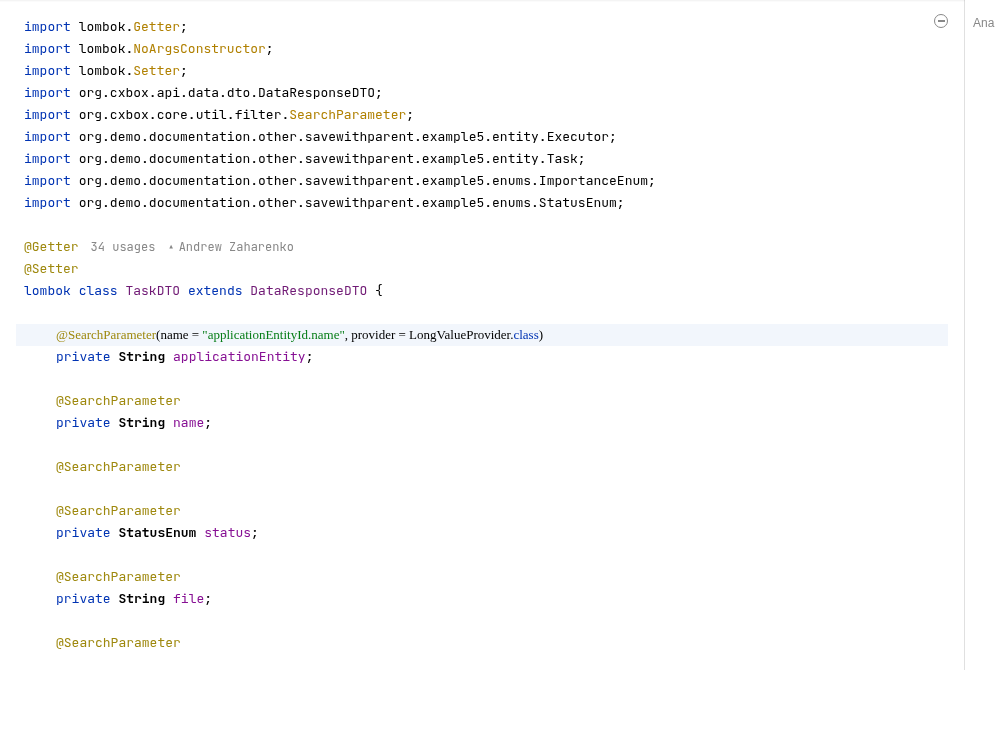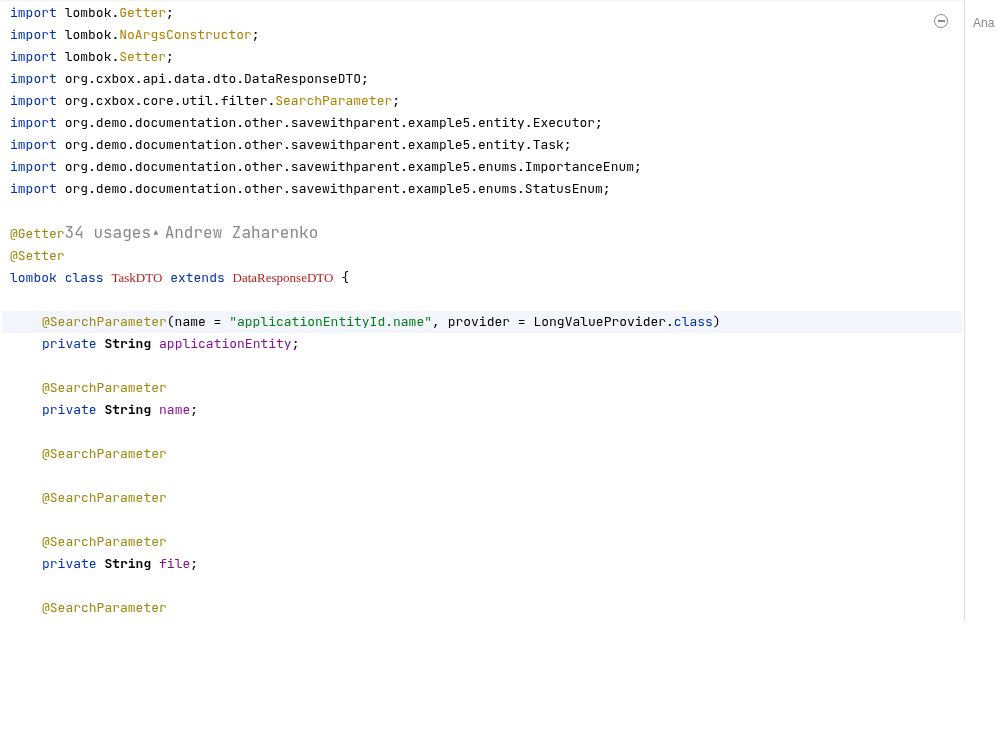--- a/index.html
+++ b/index.html
@@ -5,45 +5,47 @@
     * { margin: 0; padding: 0; box-sizing: border-box; }
     body {
       font-family: 'JetBrains Mono', 'Consolas', 'Monaco', monospace;
       font-size: 13px;
       line-height: 22px;
       background: #ffffff;
       color: #000000;
       position: relative;
     }
     .editor {
-      padding: 2px;
+      padding: 16px;
       width: 965px;
       border-right: 1px solid #e0e0e0;
       position: relative;
     }
     .line {
       padding-left: 8px;
       white-space: pre;
     }
     .line.highlighted {
       background: #f2f6fc;
+      font-family: Liberation Serif, serif;
     }
     .line.indent1 { padding-left: 40px; }
     .kw { color: #0033b3; }
     .type { color: #000000; font-weight: bold; }
     .pkg { color: #000000; }
-    .cls { color: #b91c1c; font-family: Liberation Serif, serif; }
+    .cls { color: #701a75; }
     .ref { color: #b08000; }
     .str { color: #067d17; }
     .ann { color: #9e880d; }
     .field { color: #871094; }
     .punct { color: #000000; }
     .hint {
       color: #888888;
-      font-size: 16px;
+      font-size: 12px;
+      margin-left: 12px;
     }
     .hint-icon {
       color: #888888;
       margin-right: 4px;
     }
     .gutter-icon {
       position: absolute;
       right: 16px;
       top: 14px;
       width: 14px;
@@ -122,20 +124,21 @@
   <div class="line indent1"><span class="ann">@SearchParameter</span></div>
   <div class="line indent1"><span class="kw">private</span> <span class="type">String</span> <span class="field">name</span><span class="punct">;</span></div>
 
   <div class="line"> </div>
 
   <div class="line indent1"><span class="ann">@SearchParameter</span></div>
 
   <div class="line"> </div>
 
   <div class="line indent1"><span class="ann">@SearchParameter</span></div>
+  <div class="line indent1"><span class="kw">private</span> <span class="type">StatusEnum</span> <span class="field">status</span><span class="punct">;</span></div>
 
   <div class="line"> </div>
 
   <div class="line indent1"><span class="ann">@SearchParameter</span></div>
   <div class="line indent1"><span class="kw">private</span> <span class="type">String</span> <span class="field">file</span><span class="punct">;</span></div>
 
   <div class="line"> </div>
 
   <div class="line indent1"><span class="ann">@SearchParameter</span></div>
 

